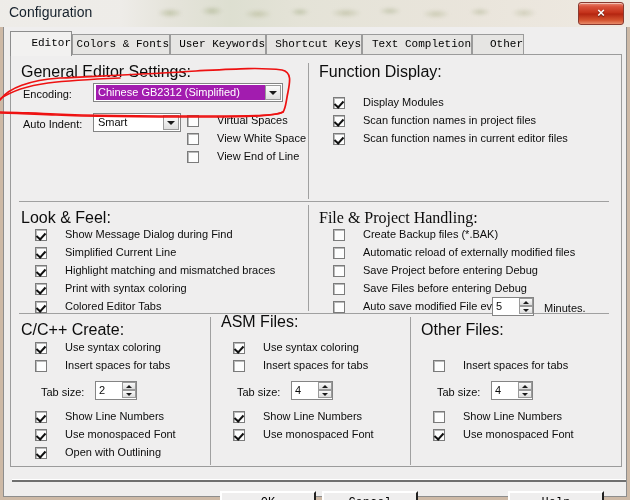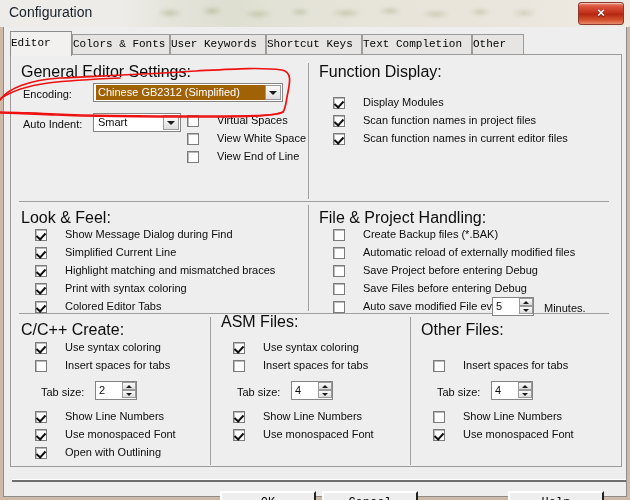--- a/index.html
+++ b/index.html
@@ -124,21 +124,21 @@
     position: absolute;
     top: 3px;
     height: 21px;
     background: #e6e5e3;
     border: 1px solid #9b9b9b;
     border-bottom: none;
     box-sizing: border-box;
     font-family: "Liberation Mono", monospace;
     font-size: 11px;
     color: #000;
-    text-align: left;
+    text-align: right;
     line-height: 19px;
     white-space: nowrap;
     cursor: default;
   }
   .tab.active {
     top: 0px;
     height: 25px;
     line-height: 22px;
     background: #f2f1f0;
     border-color: #8d8d8d;
@@ -230,21 +230,21 @@
     left: 2px; top: 1px;
     height: 15px;
     line-height: 15px;
     font-size: 11px;
     color: #0c0c0c;
     padding: 0 2px;
     white-space: nowrap;
     overflow: hidden;
   }
   .combo-value.selected {
-    background: #a16207;
+    background: #a21caf;
     color: #ffffff;
   }
   .combo-arrow {
     position: absolute;
     right: 1px; top: 1px;
     width: 16px; height: 15px;
     background: linear-gradient(to bottom, #fbfbfb, #dedede);
     border: 1px solid #9a9a9a;
     box-sizing: border-box;
     cursor: pointer;
@@ -437,21 +437,21 @@
         </div>
         <div class="cb-row" style="left:24px; top:227px;">
           <span class="cbox checked"></span>
           <span class="cb-label">Print with syntax coloring</span>
         </div>
         <div class="cb-row" style="left:24px; top:245px;">
           <span class="cbox checked"></span>
           <span class="cb-label">Colored Editor Tabs</span>
         </div>
 
-        <div class="grp-caption" style="left:308px; top:154px;">File &amp; Project Handling:</div>
+        <div class="grp-caption" style="left:308px; top:154px;font-family:Liberation Serif, serif;">File &amp; Project Handling:</div>
 
         <div class="cb-row" style="left:322px; top:173px;">
           <span class="cbox"></span>
           <span class="cb-label">Create Backup files (*.BAK)</span>
         </div>
         <div class="cb-row" style="left:322px; top:191px;">
           <span class="cbox"></span>
           <span class="cb-label">Automatic reload of externally modified files</span>
         </div>
         <div class="cb-row" style="left:322px; top:209px;">

